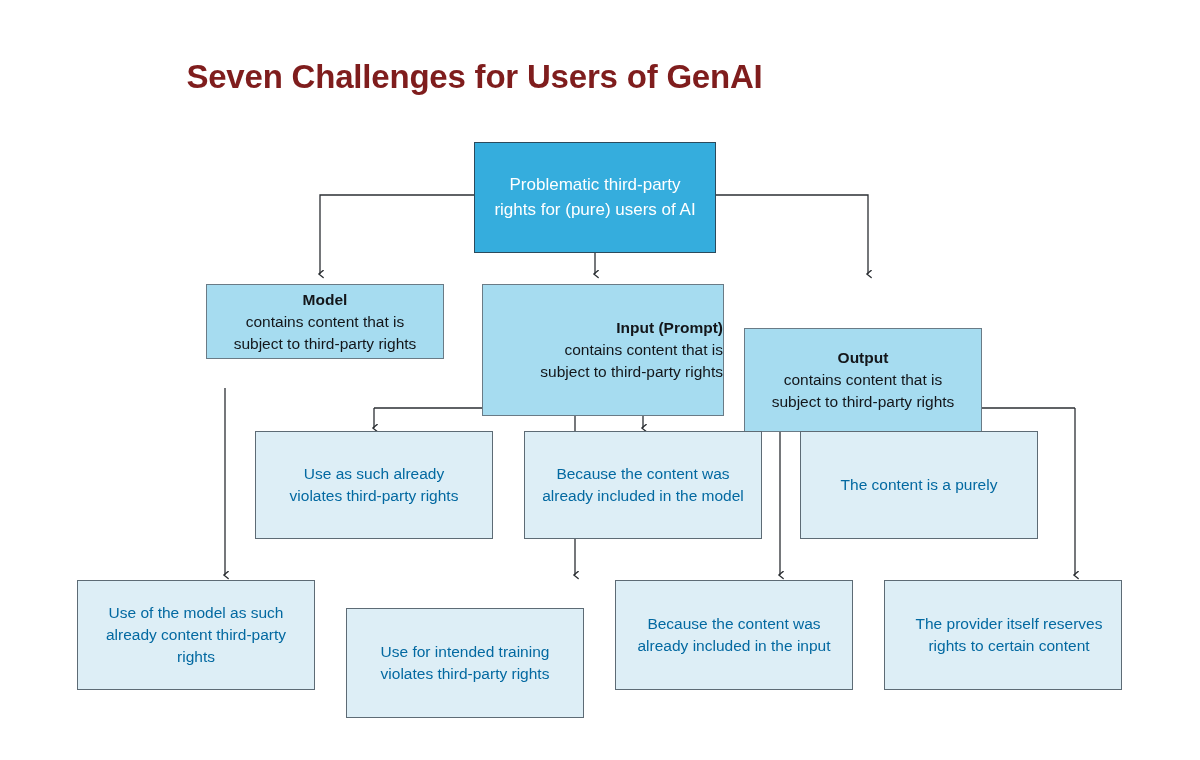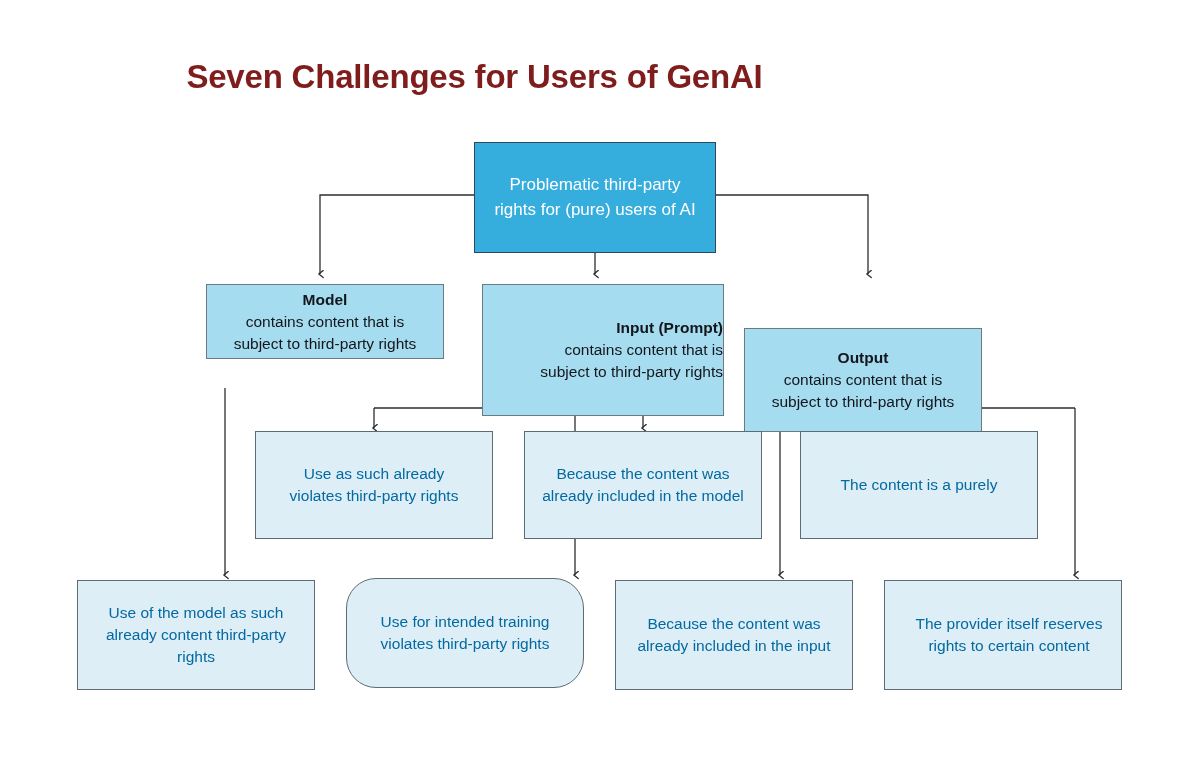--- a/index.html
+++ b/index.html
@@ -164,21 +164,21 @@
   <div class="node node-leaf" style="left:792px; top:431px; width:238px; height:108px;margin-left:8px;">
     <span class="node-line">The content is a purely</span>
   </div>
 
   <div class="node node-leaf" style="left:77px; top:580px; width:238px; height:110px;">
     <span class="node-line">Use of the model as such</span>
     <span class="node-line">already content third-party</span>
     <span class="node-line">rights</span>
   </div>
 
-  <div class="node node-leaf" style="left:346px; top:578px; width:238px; height:110px;border-radius:30px;">
+  <div class="node node-leaf" style="left:346px; top:608px; width:238px; height:110px;">
     <span class="node-line">Use for intended training</span>
     <span class="node-line">violates third-party rights</span>
   </div>
 
   <div class="node node-leaf" style="left:615px; top:580px; width:238px; height:110px;">
     <span class="node-line">Because the content was</span>
     <span class="node-line">already included in the input</span>
   </div>
 
   <div class="node node-leaf" style="left:884px; top:580px; width:238px; height:110px;padding-left:12px;">

